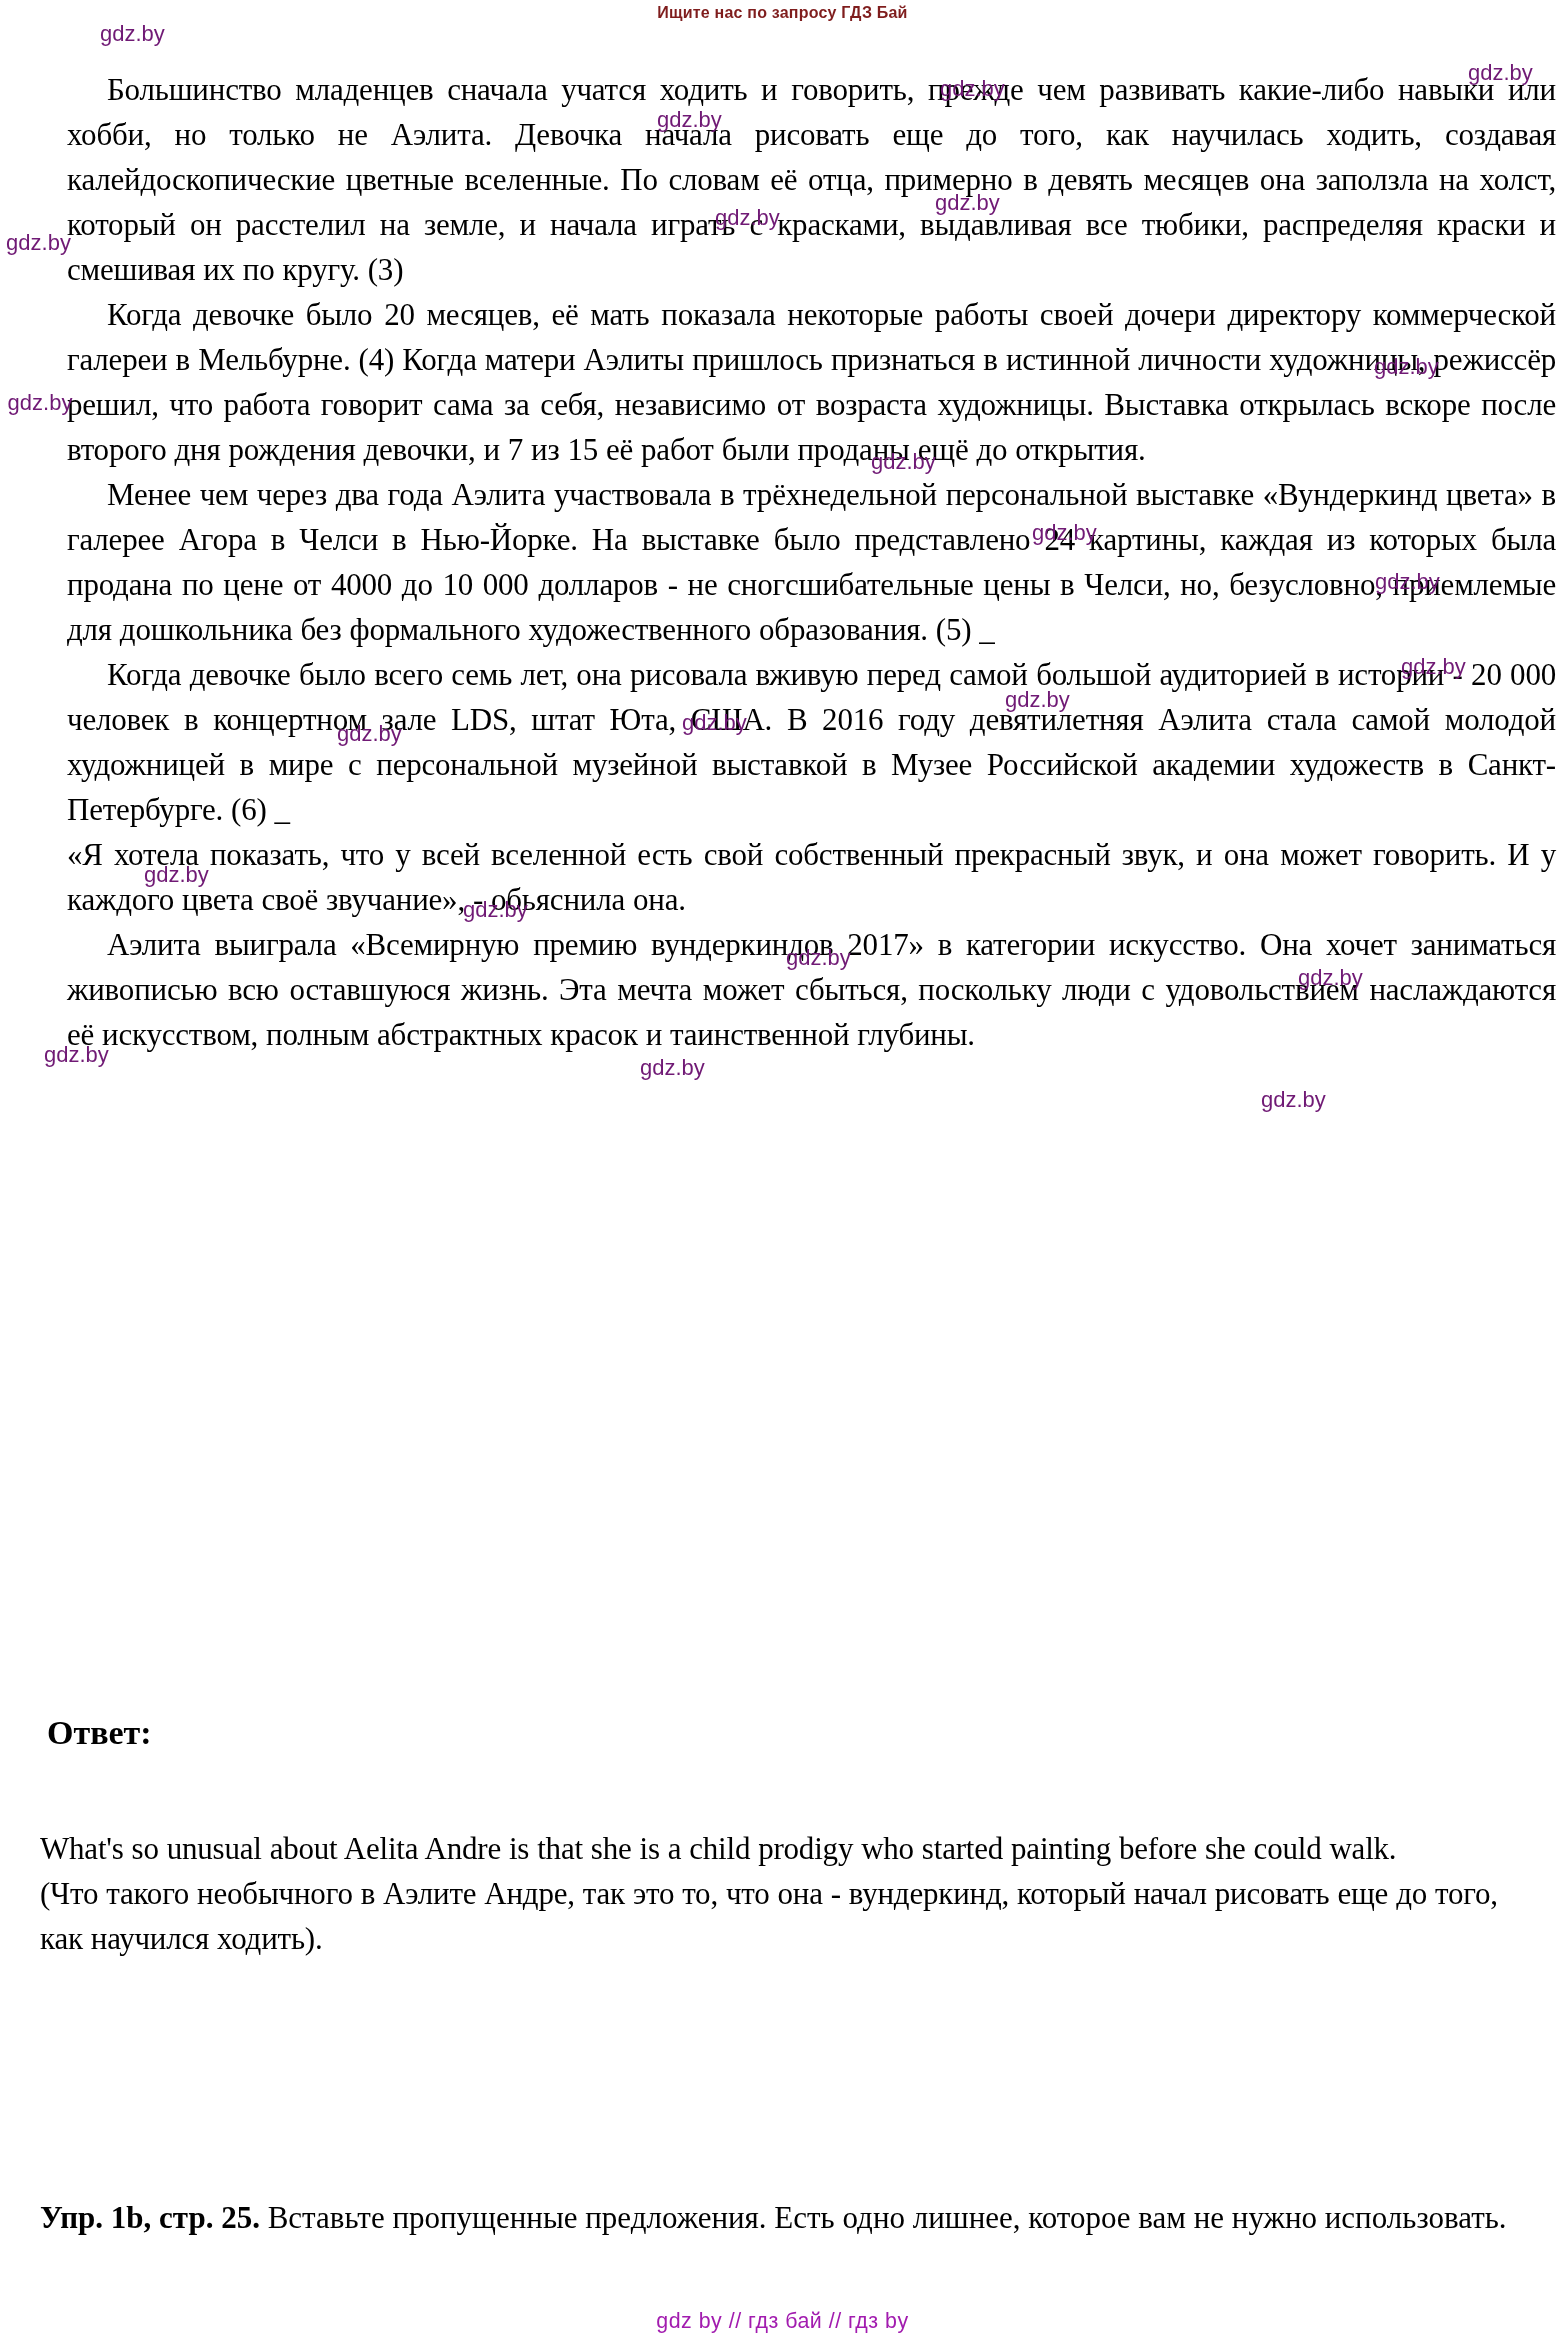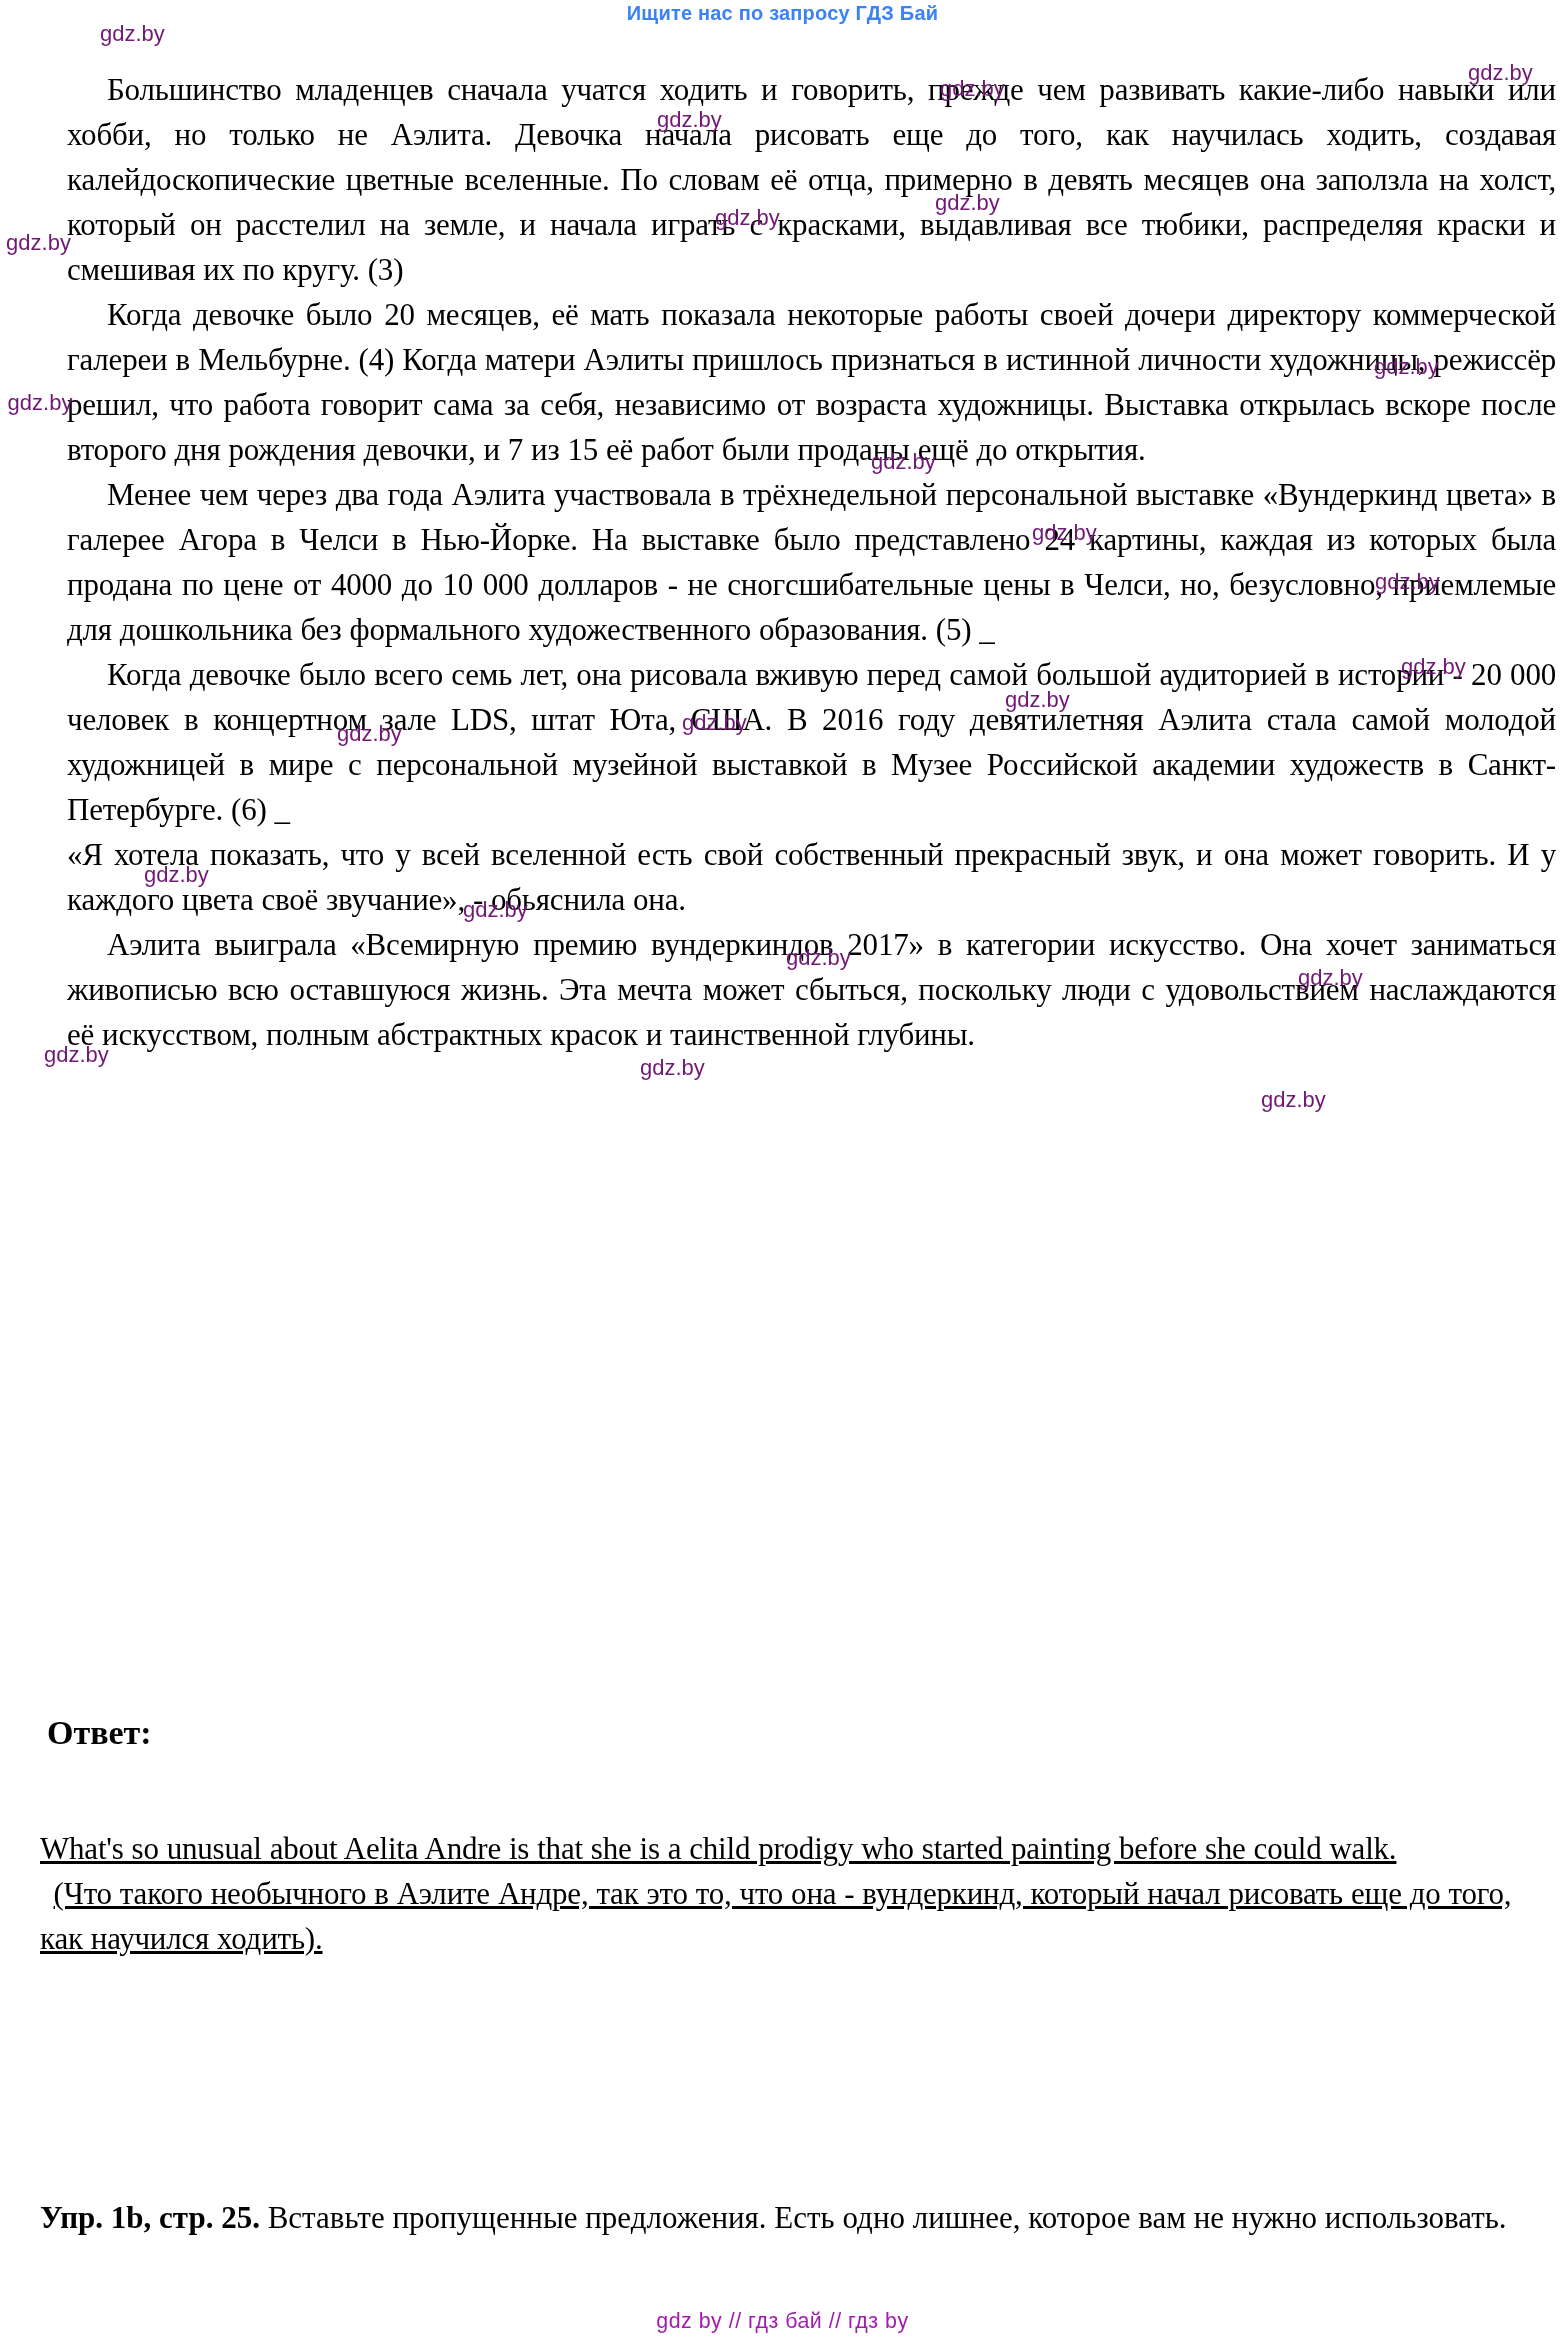--- a/index.html
+++ b/index.html
@@ -20,23 +20,23 @@
 
   
   .promo-bar {
     position: absolute;
     top: 0px;
     left: 0;
     width: 1565px;
     text-align: center;
     font-family: "Liberation Sans", "DejaVu Sans", sans-serif;
     font-weight: bold;
-    font-size: 20px;
+    font-size: 16px;
     letter-spacing: 0.2px;
-    color: #3b82f6;
+    color: #7f1d1d;
     line-height: 26px;
   }
 
   
   .article {
     position: absolute;
     left: 36px;
     top: 67px;
     width: 1489px;
     margin-left: 31px;
@@ -63,21 +63,21 @@
     letter-spacing: 0px;
   }
 
   
   .answer-block {
     position: absolute;
     left: 40px;
     top: 1826px;
     width: 1485px;
   }
-  .answer-block .para { text-align: center; text-decoration: underline; }
+  .answer-block .para { text-align: left; }
 
   
   .exercise {
     position: absolute;
     left: 40px;
     top: 2195px;
     width: 1497px;
     font-size: 31px;
     line-height: 45px;
     text-align: left;

